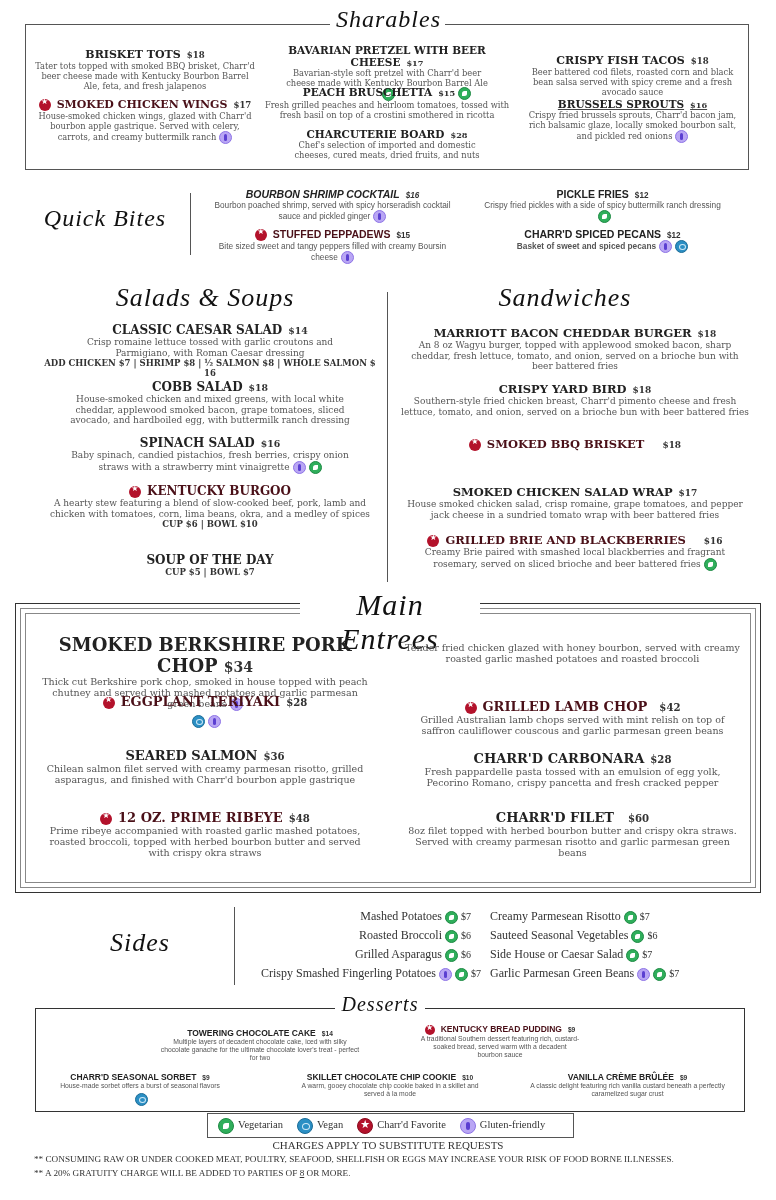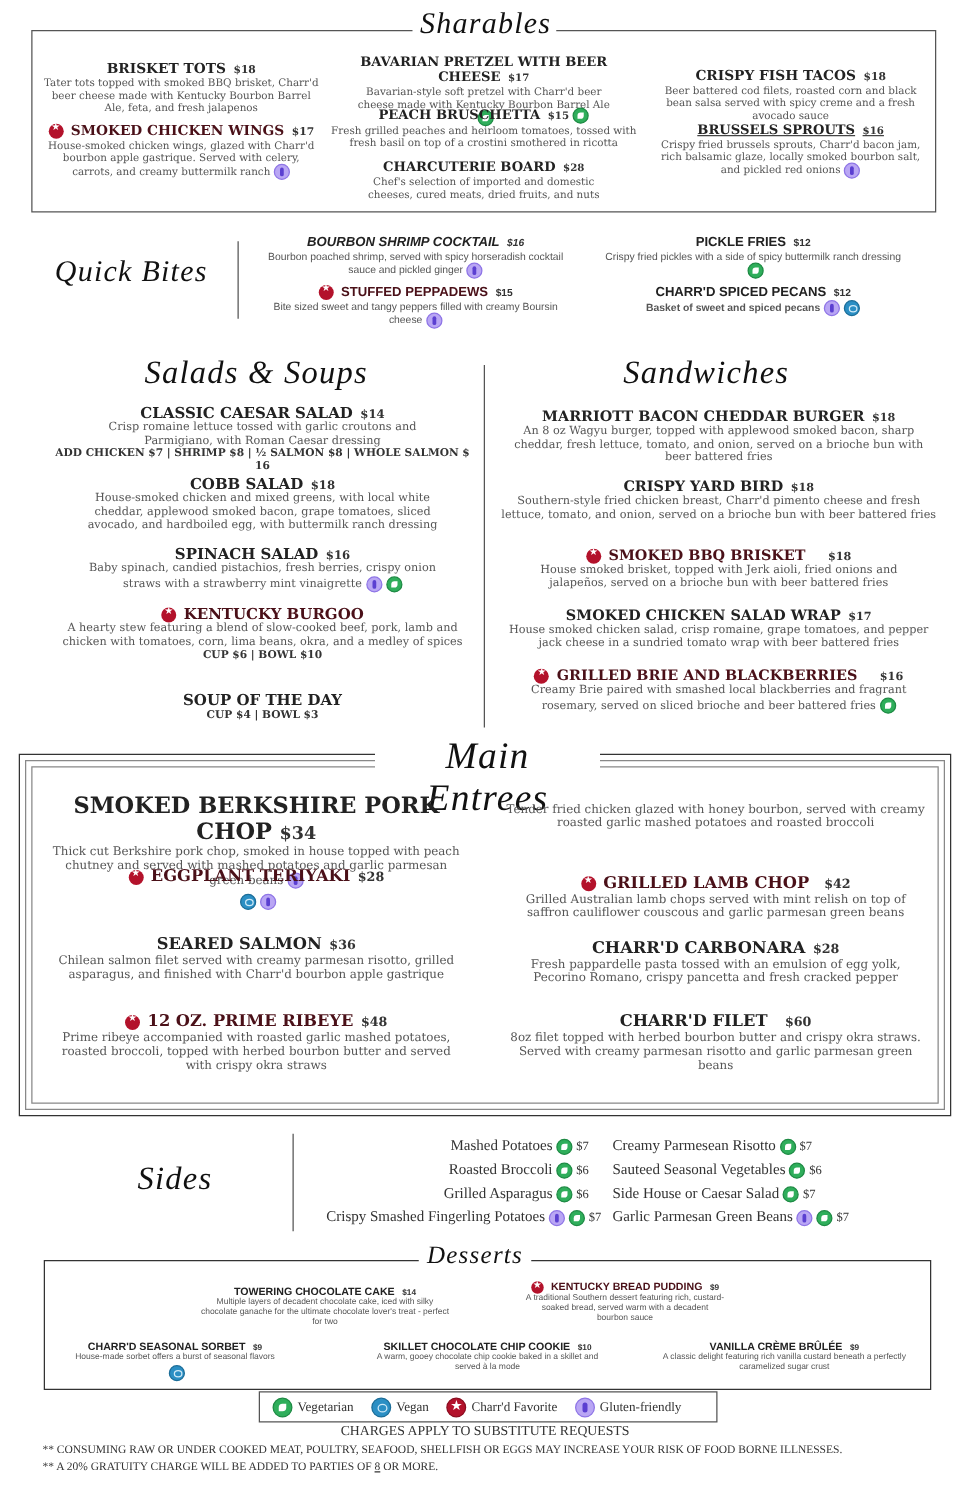--- a/index.html
+++ b/index.html
@@ -110,36 +110,35 @@
   <div style="font-size:12px;"><span class="name">SPINACH SALAD</span><span class="price">$16</span></div>
   <div class="desc" style="font-size:9px; line-height:10.5px; padding:0 20px;"><span>Baby spinach, candied pistachios, fresh berries, crispy onion straws with a strawberry mint vinaigrette</span><span class="ic gf"></span><span class="ic veg"></span></div>
 </div>
 <div class="item abs fav" style="left:40px; top:484px; width:340px;">
   <div style="font-size:12px;"><span class="fav-mark"></span><span class="name">KENTUCKY BURGOO</span></div>
   <div class="desc" style="font-size:9px; line-height:10.5px; padding:0 8px;">A hearty stew featuring a blend of slow-cooked beef, pork, lamb and chicken with tomatoes, corn, lima beans, okra, and a medley of spices</div>
   <div style="font-size:8.5px; color:#333; font-weight:bold;">CUP $6 | BOWL $10</div>
 </div>
 <div class="item abs" style="left:40px; top:553px; width:340px;">
   <div style="font-size:12px;"><span class="name">SOUP OF THE DAY</span></div>
-  <div style="font-size:8.5px; color:#333; font-weight:bold;">CUP $4 | BOWL $3</div>
+  <div style="font-size:8.5px; color:#333; font-weight:bold;">CUP $5 | BOWL $7</div>
 </div>
 
 <div class="ttl script" style="left:495px; top:283px; width:140px; font-size:26px;">Sandwiches</div>
 
 <div class="item abs" style="left:400px; top:326px; width:350px;">
   <div style="font-size:11.5px;"><span class="name">MARRIOTT BACON CHEDDAR BURGER</span><span class="price">$18</span></div>
   <div class="desc" style="font-size:9px; line-height:10.5px;">An 8 oz Wagyu burger, topped with applewood smoked bacon, sharp cheddar, fresh lettuce, tomato, and onion, served on a brioche bun with beer battered fries</div>
 </div>
 <div class="item abs" style="left:400px; top:382px; width:350px;">
   <div style="font-size:11.5px;"><span class="name">CRISPY YARD BIRD</span><span class="price">$18</span></div>
   <div class="desc" style="font-size:9px; line-height:10.5px;">Southern-style fried chicken breast, Charr'd pimento cheese and fresh lettuce, tomato, and onion, served on a brioche bun with beer battered fries</div>
 </div>
 <div class="item abs fav" style="left:400px; top:437px; width:350px;">
   <div style="font-size:11.5px;"><span class="fav-mark"></span><span class="name">SMOKED BBQ BRISKET</span><span class="price" style="margin-left:18px;">$18</span></div>
-  <div class="desc" style="font-size:9px; line-height:10.5px; padding:0 20px;">House smoked brisket, topped with Jerk aioli,  fried onions and jalapeños, served on a brioche bun with beer battered fries</div>
 </div>
 <div class="item abs" style="left:400px; top:485px; width:350px;">
   <div style="font-size:11.5px;"><span class="name">SMOKED CHICKEN SALAD WRAP</span><span class="price">$17</span></div>
   <div class="desc" style="font-size:9px; line-height:10.5px;">House smoked chicken salad, crisp romaine, grape tomatoes, and pepper jack cheese in a sundried tomato wrap with beer battered fries</div>
 </div>
 <div class="item abs fav" style="left:400px; top:533px; width:350px;">
   <div style="font-size:11.5px;"><span class="fav-mark"></span><span class="name">GRILLED BRIE AND BLACKBERRIES</span><span class="price" style="margin-left:18px;">$16</span></div>
   <div class="desc" style="font-size:9px; line-height:10.5px; padding:0 10px;"><span>Creamy Brie paired with smashed local blackberries and fragrant rosemary, served on sliced brioche and beer battered fries</span><span class="ic veg"></span></div>
 </div>
 

